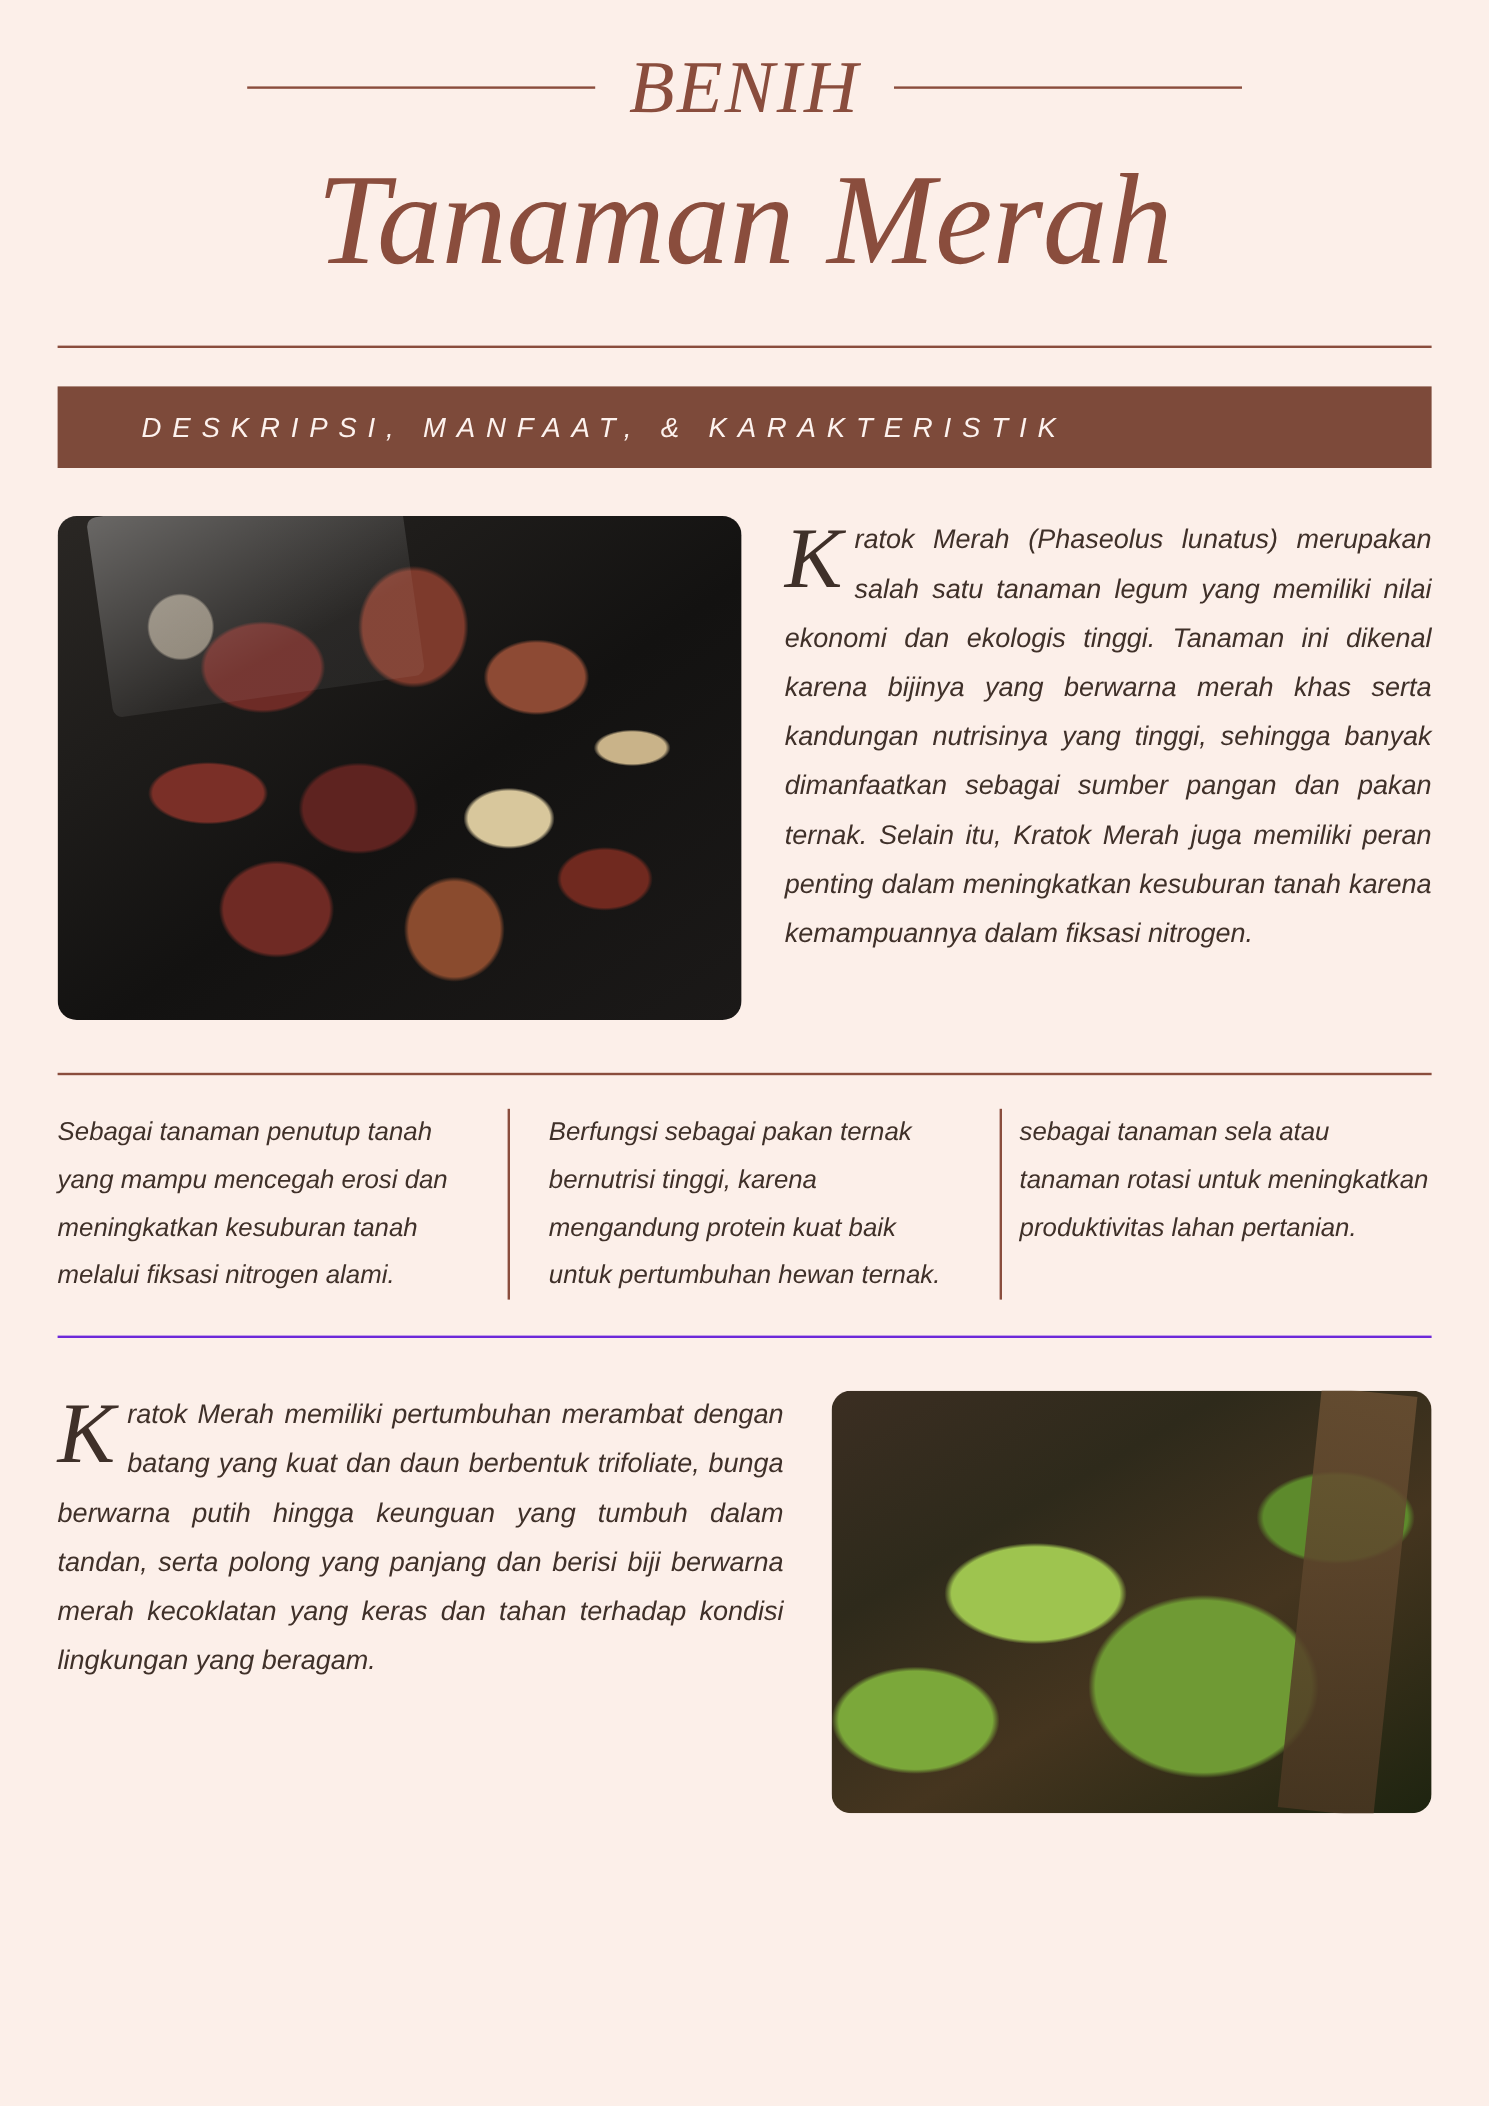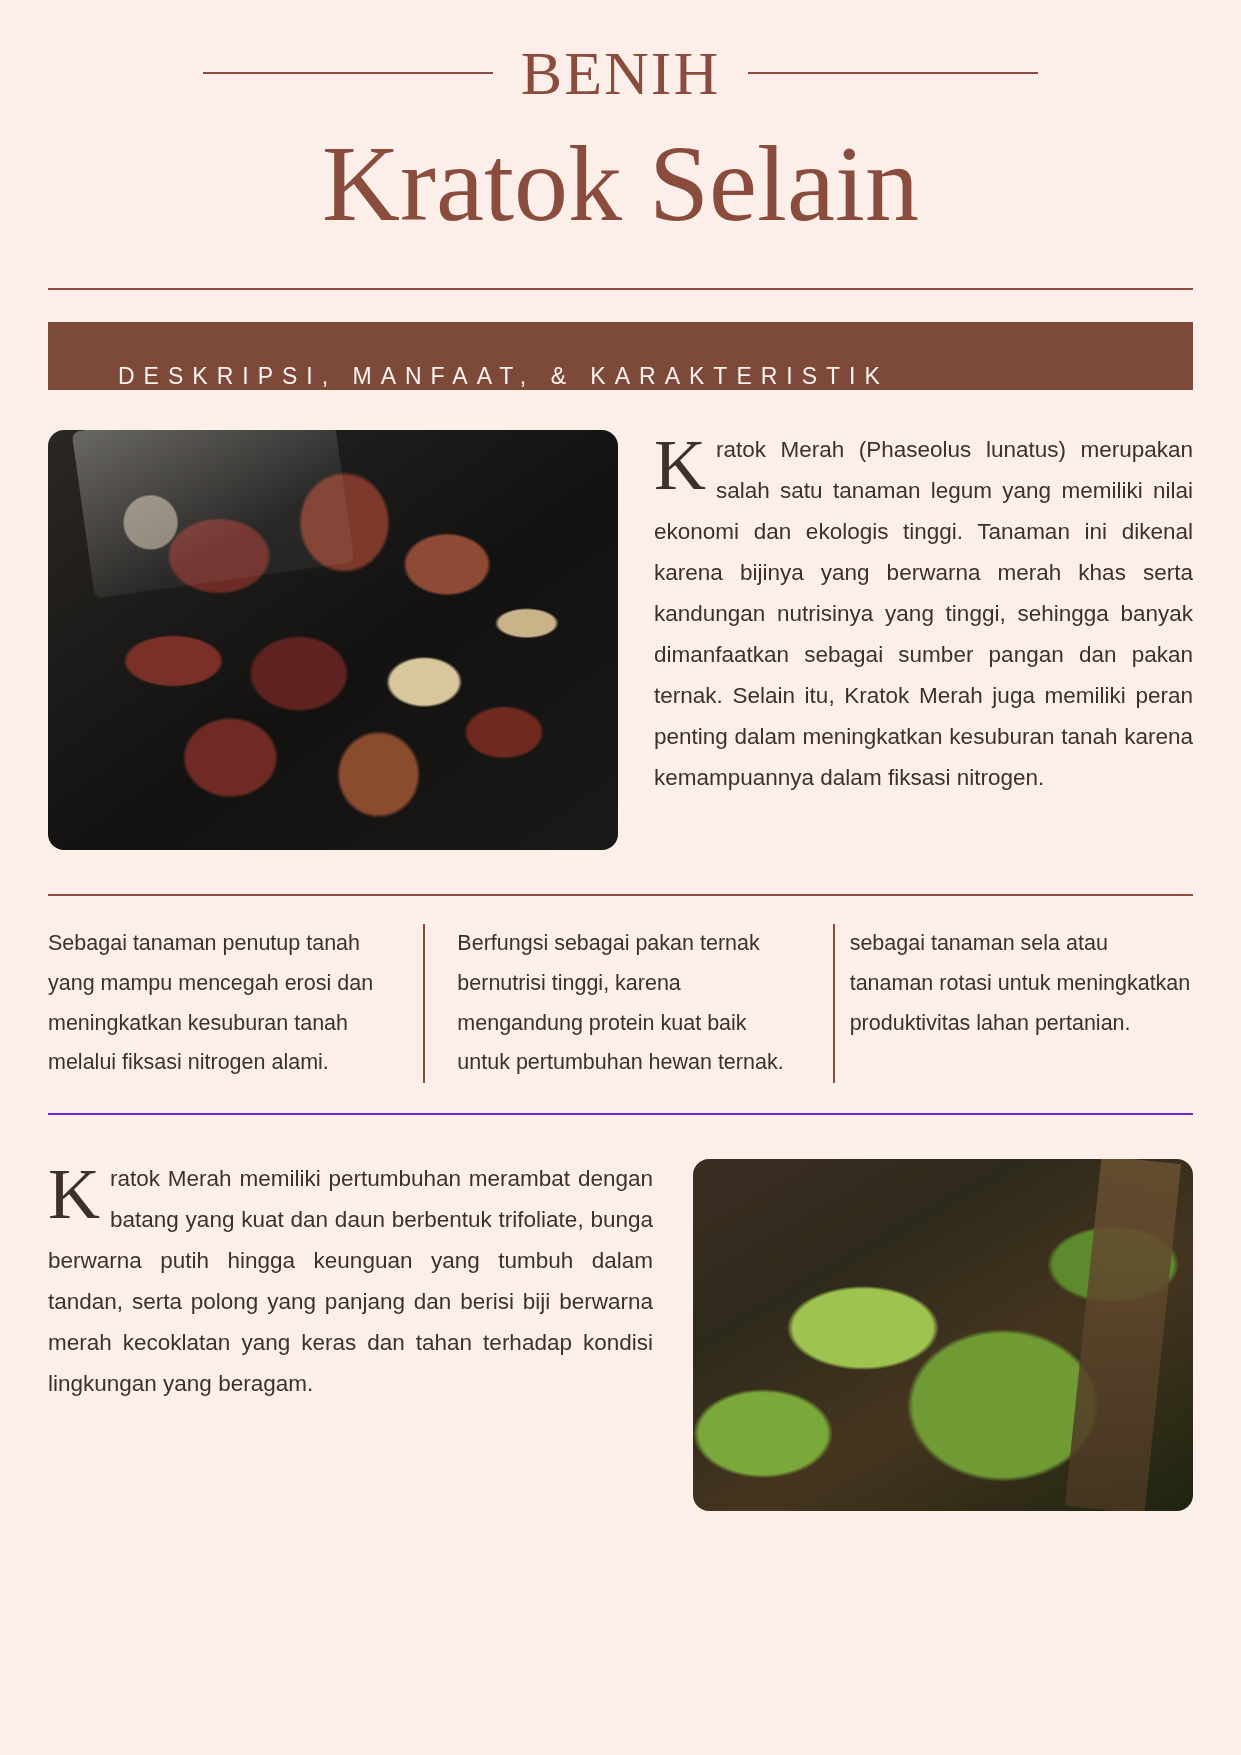--- a/index.html
+++ b/index.html
@@ -14,20 +14,21 @@
     color: #4a3a33;
     overflow: hidden;
   }
   .page {
     position: relative;
     width: 1241px;
     height: 1298px;
     box-sizing: border-box;
     padding: 0 48px;
     background: #fcefe9;
+    font-style: italic;
   }
 
   
   .header {
     padding-top: 42px;
   }
   .eyebrow-row {
     display: flex;
     align-items: center;
     justify-content: center;
@@ -60,21 +61,21 @@
     background: #8a4d3d;
     margin-top: 42px;
   }
 
   
   .band {
     margin-top: 32px;
     background: #7d4a3a;
     height: 68px;
     display: flex;
-    align-items: flex-end;
+    align-items: center;
     padding-left: 70px;
     box-sizing: border-box;
   }
   .band-text {
     color: #fdf2ee;
     font-size: 23px;
     letter-spacing: 9px;
     font-weight: 500;
   }
 
@@ -199,21 +200,21 @@
 <body>
 
 <div class="page">
 
   <div class="header">
     <div class="eyebrow-row">
       <div class="eyebrow-rule"></div>
       <div class="eyebrow">BENIH</div>
       <div class="eyebrow-rule"></div>
     </div>
-    <div class="main-title">Kratok Selain</div>
+    <div class="main-title">Tanaman Merah</div>
     <div class="title-rule"></div>
   </div>
 
   <div class="band">
     <div class="band-text">DESKRIPSI,  MANFAAT,  &amp;  KARAKTERISTIK</div>
   </div>
 
   <div class="intro">
     <div class="photo beans"></div>
     <div class="intro-text">

